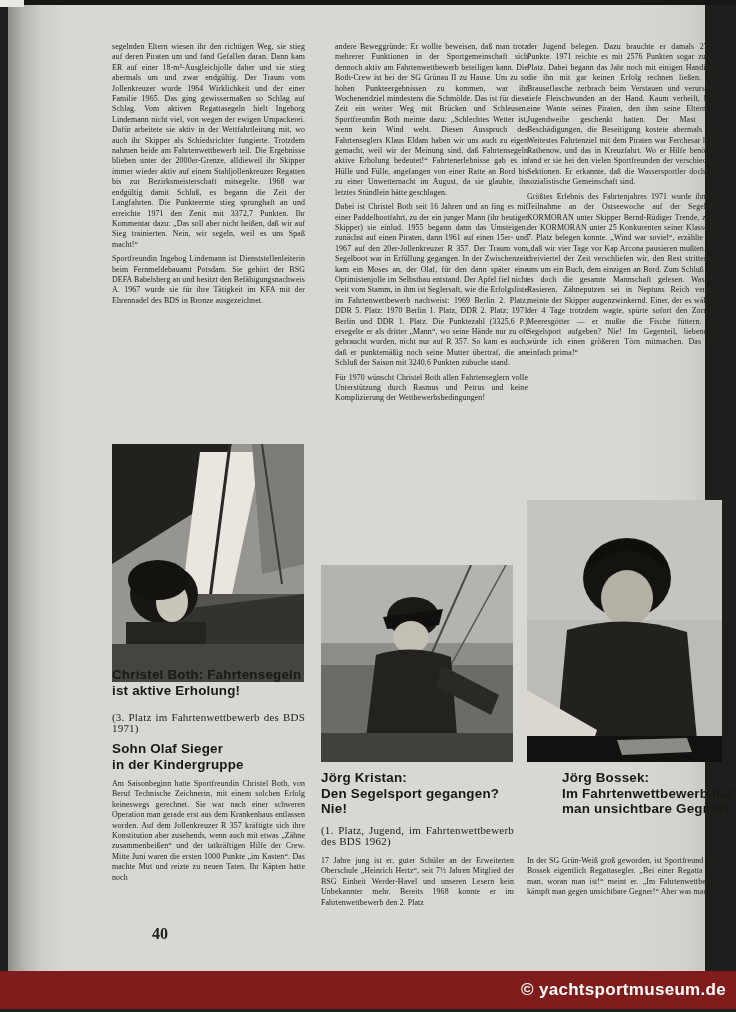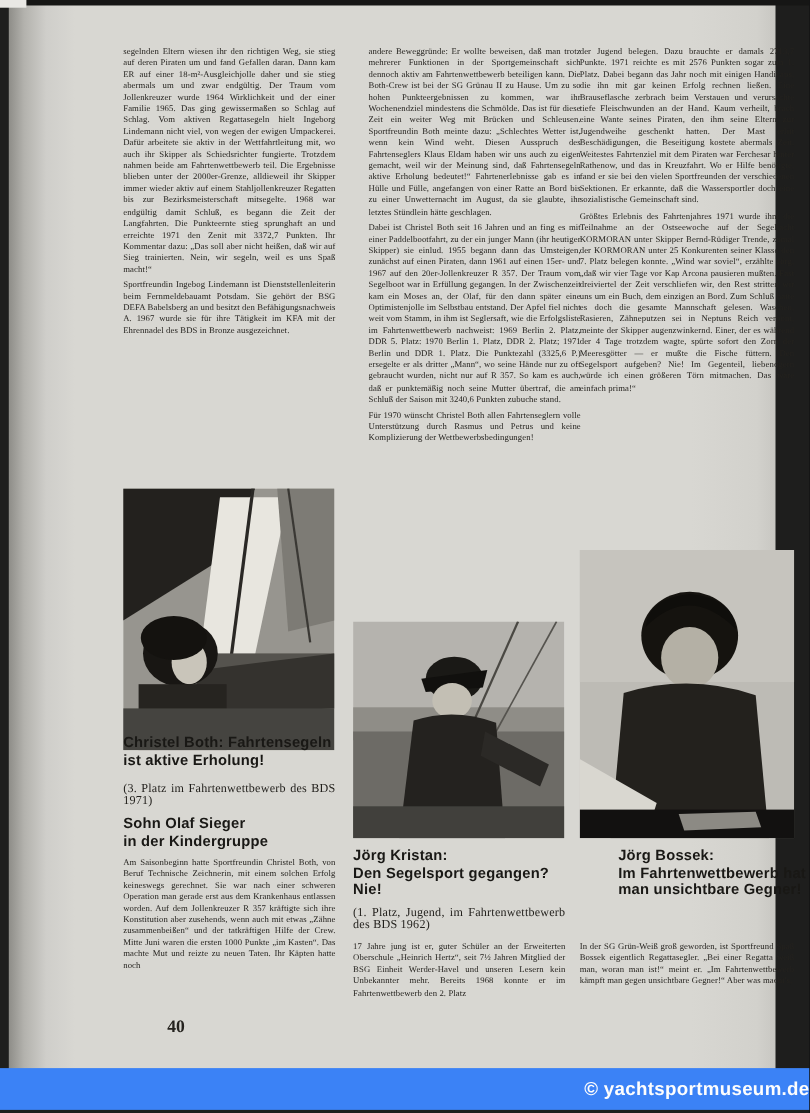--- a/index.html
+++ b/index.html
@@ -25,22 +25,22 @@
     font-size:13.4px; line-height:15.6px; color:#191815; white-space:pre-line;
     letter-spacing:.2px;
   }
   .note {
     font-size:11px; line-height:11.2px; font-weight:normal; color:#201e1a;
     text-align:justify; letter-spacing:.2px;
   }
   .page-num { position:absolute; left:112px; top:925px; font-size:16px; font-weight:bold; color:#24221e;margin-left:40px; }
   .photo { position:absolute; display:block; }
   .bottom-band {
-    position:absolute; left:0; top:971px; width:736px; height:38px; background:#3b82f6;
-    display:flex; align-items:center; justify-content:flex-end; 
+    position:absolute; left:0; top:971px; width:736px; height:38px; background:#7f1d1d;
+    display:flex; align-items:center; justify-content:flex-end; padding-right:10px;
   }
   .watermark {
     color:#fdfdfd; font-family:"Liberation Sans", sans-serif;
     font-weight:bold; font-size:17px; letter-spacing:.3px;
   }
   .top-strip { position:absolute; left:0; top:0; width:736px; height:5px; background:#161615; }
 </style>
 </head>
 <body>
 

